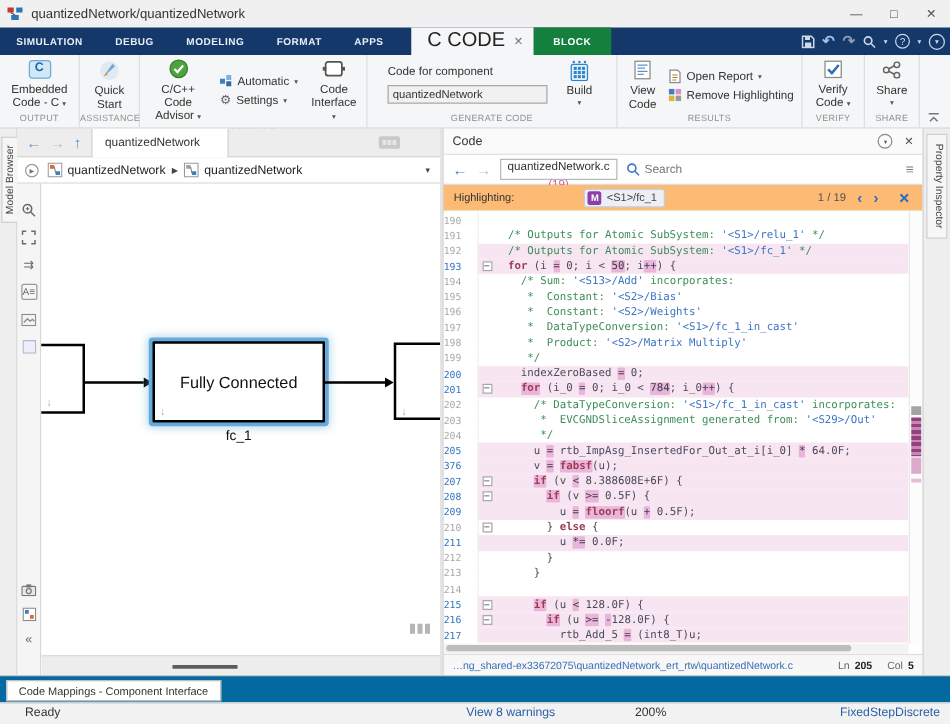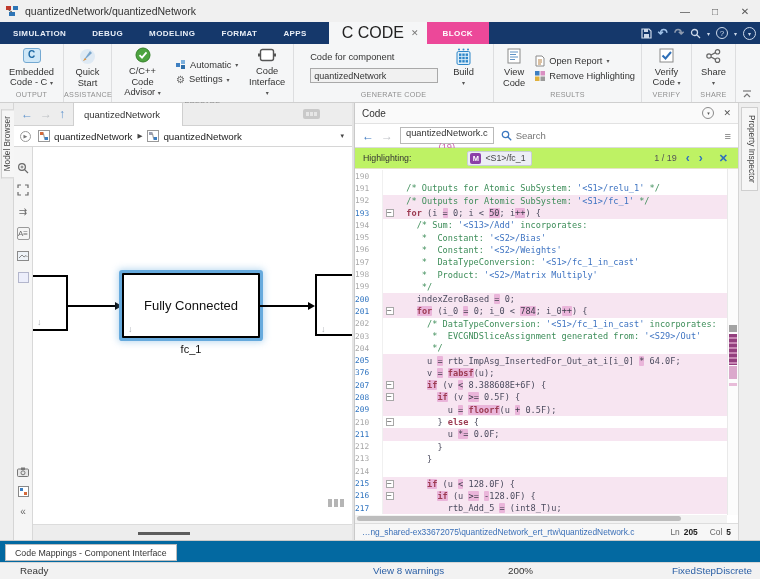--- a/index.html
+++ b/index.html
@@ -12,21 +12,21 @@
   .titlebar .logo { width:14px; height:14px; margin-left:5px; }
   .titlebar .ttl { font-size:10.5px; color:#333; margin-left:6px; }
   .winctl { position:absolute; right:0; top:0; height:22px; display:flex; }
   .winctl span { width:30px; height:22px; display:flex; align-items:center; justify-content:center; font-size:10px; color:#555; }
 
   
   .ribbontabs { position:absolute; left:0; top:22px; width:760px; height:22px; background:#15386b; display:flex; align-items:stretch; }
   .rtab { color:#e8eef7; font-size:8px; font-weight:bold; letter-spacing:.4px; display:flex; align-items:center; padding:0 13px; }
   .rtab-active { background:#f5f6f7; color:#222; margin-left:9px; padding:0 8px 0 13px; display:flex; align-items:center; gap:7px; }
   .rtab-active .x { color:#777; font-size:9px; font-weight:normal; }
-  .rtab-block { background:#ec4899; color:#fff; font-size:8px; font-weight:bold; letter-spacing:.4px; display:flex; align-items:center; padding:0 16px; }
+  .rtab-block { background:#15803d; color:#fff; font-size:8px; font-weight:bold; letter-spacing:.4px; display:flex; align-items:center; padding:0 16px; }
   .quickbar { position:absolute; right:4px; top:22px; height:22px; display:flex; align-items:center; gap:6px; }
   .qitem { color:#cdd9ea; font-size:12px; line-height:22px; display:flex; align-items:center; }
   .qcaret { font-size:6px; color:#cdd9ea; }
   .qhelp { width:12px; height:12px; border:1px solid #cdd9ea; border-radius:50%; font-size:8px; display:flex; align-items:center; justify-content:center; color:#cdd9ea; }
   .qcollapse { width:13px; height:13px; border:1px solid #cdd9ea; border-radius:50%; display:flex; align-items:center; justify-content:center; }
   .qcollapse i { font-style:normal; font-size:6px; color:#cdd9ea; }
 
   
   .toolstrip { position:absolute; left:0; top:44px; width:760px; height:59px; background:#f5f6f7; border-bottom:1px solid #cfcfcf; display:flex; }
   .ts-group { border-right:1px solid #dddee0; display:flex; flex-direction:column; height:100%; }
@@ -93,21 +93,21 @@
   .cp-circ i { font-style:normal; font-size:5px; color:#555; }
   .cp-x { font-size:9px; color:#555; }
   .cp-nav { height:24px; background:#fff; border-bottom:1px solid #dcdcdc; display:flex; align-items:center; padding:0 7px; gap:7px; }
   .cp-back { font-weight:bold; font-size:12px; color:#3c78c0; }
   .cp-fwd { font-weight:bold; font-size:12px; color:#c0c3c7; }
   .filebox { border:1px solid #b9b9b9; background:#fff; height:17px; display:flex; align-items:center; gap:4px; padding:0 5px; font-size:9.3px; color:#333;flex-direction:column; }
   .filebox .cnt { color:#c960a8; }
   .searchwrap { display:flex; align-items:center; gap:4px; flex:1; }
   .searchwrap input { border:none; outline:none; font-size:9.5px; color:#444; width:120px; font-family:"Liberation Sans",sans-serif; background:transparent; }
   .cp-menu { margin-left:auto; color:#777; font-size:11px; }
-  .cp-hl { height:21px; background:#bef264; border-bottom:1px solid #e6e4c6; display:flex; align-items:center; padding:0 8px; font-size:8.8px; color:#333; }
+  .cp-hl { height:21px; background:#fdba74; border-bottom:1px solid #e6e4c6; display:flex; align-items:center; padding:0 8px; font-size:8.8px; color:#333; }
   .hl-tag { margin-left:56px; background:#edeef6; border:1px solid #c9cdd8; border-radius:2px; height:15px; display:flex; align-items:center; gap:4px; padding:0 5px 0 2px; }
   .hl-m { width:11px; height:11px; background:#8b3fa8; border-radius:2px; color:#fff; font-size:7.5px; font-weight:bold; display:flex; align-items:center; justify-content:center; }
   .hl-tagtxt { font-size:8.8px; color:#444; }
   .hl-pos { margin-left:auto; color:#555; font-size:9px; }
   .hl-chev { color:#2f6fbe; font-weight:bold; font-size:12px; line-height:1; margin-left:9px; }
   .hl-x { color:#2f6fbe; font-size:11px; font-weight:bold; margin-left:16px; margin-right:2px; }
 
   .cp-code { position:relative; flex:1; overflow:hidden; background:#fff; }
   .code-lines { position:absolute; left:0; top:1px; right:11px; bottom:8px; overflow:hidden; }
   .cl { display:flex; height:12.3px; align-items:center; font-family:"DejaVu Sans Mono", monospace; font-size:8.6px; white-space:pre; }

